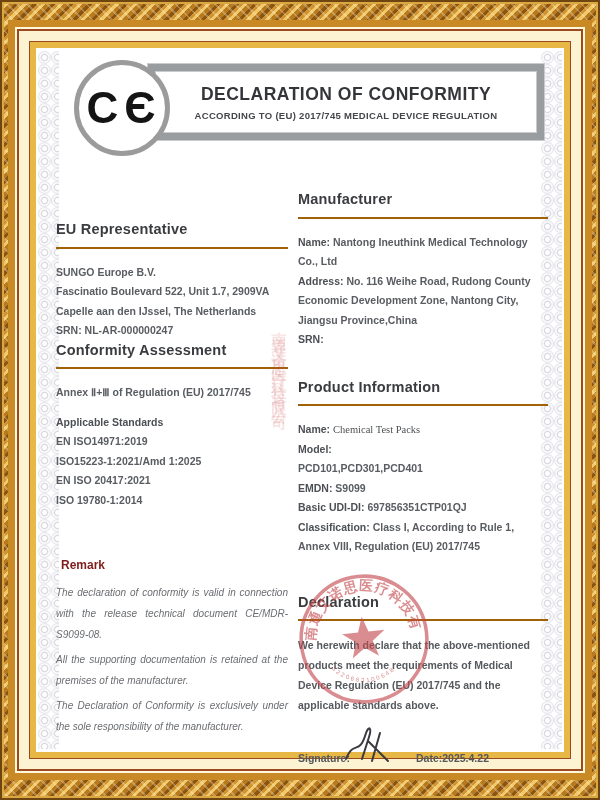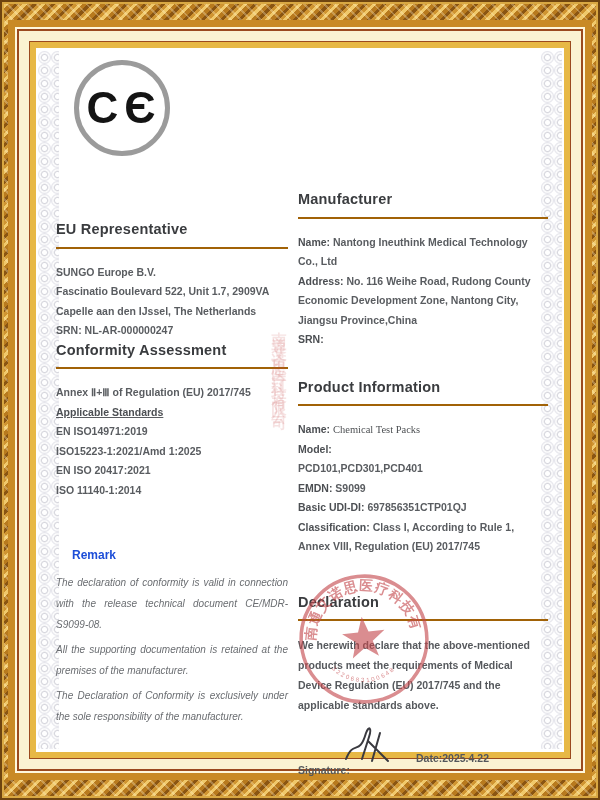--- a/index.html
+++ b/index.html
@@ -58,30 +58,30 @@
     font-size:14.5px;font-weight:bold;color:#3a3c3f;margin:0;
     padding-bottom:7px;border-bottom:2px solid #a16207;letter-spacing:.2px;
   }
   .body-block{margin-top:14px;font-weight:600;color:#595c60;}
   .body-block .plain{font-weight:600;}
   b.lbl{color:#4c4f53;font-weight:bold;}
   .gap-xl{margin-top:40px;}
   .std{font-weight:600;}
   .serif-val{font-family:"Liberation Serif", serif;font-weight:normal;color:#4e5154;}
 
-  .remark-head{font-size:12px;font-weight:bold;color:#1d4ed8;margin:0 0 6px 16px;}
+  .remark-head{font-size:12px;font-weight:bold;color:#7f1d1d;margin:0 0 6px 5px;}
   .remark p{
     margin:0 0 4px 0;font-style:italic;color:#6a6d71;font-size:10px;line-height:21px;
     text-align:justify;font-weight:500;
   }
 
   .decl-text{margin-top:14px;font-weight:600;color:#56595d;line-height:20px;}
 
   .sig-row{position:relative;margin-top:26px;height:36px;font-weight:600;color:#54575b;}
-  .sig-label{position:absolute;left:0;top:8px;margin-top:12px;}
+  .sig-label{position:absolute;left:0;top:8px;}
   .sig-svg{position:absolute;left:44px;top:-16px;}
   .date-label{position:absolute;left:118px;top:8px;}
 
   .stamp{position:absolute;left:252px;top:515px;width:152px;height:152px;opacity:.62;transform:rotate(-6deg);z-index:5;pointer-events:none;}
   .ghost-seal{
     position:absolute;left:233px;top:272px;height:370px;
     writing-mode:vertical-rl;color:rgba(198,72,72,.16);
     font-size:15px;letter-spacing:7px;font-weight:bold;z-index:1;pointer-events:none;
   }
 </style>
@@ -90,40 +90,44 @@
 
 <div class="page">
   <div class="paper">
     <div class="lace left"></div>
     <div class="lace right"></div>
 
     <div class="ce-circle">
       <span>CЄ</span>
     </div>
 
+    <div class="banner">
+      <div class="title">DECLARATION OF CONFORMITY</div>
+      <div class="subtitle">ACCORDING TO (EU) 2017/745 MEDICAL DEVICE REGULATION</div>
+    </div>
 
     <div class="ghost-seal">南通艾诺思医疗科技有限公司</div>
 
     <div class="col col-left">
       <h2 class="sec">EU Representative</h2>
       <div class="body-block">
         <div>SUNGO Europe B.V.</div>
         <div>Fascinatio Boulevard 522, Unit 1.7, 2909VA</div>
         <div>Capelle aan den IJssel, The Netherlands</div>
         <div>SRN: NL-AR-000000247</div>
       </div>
 
       <h2 class="sec gap-xl">Conformity Assessment</h2>
       <div class="body-block">
         <div class="plain">Annex Ⅱ+Ⅲ of Regulation (EU) 2017/745</div>
-        <div style="text-decoration:underline;"><b class="lbl">Applicable Standards</b></div>
+        <div style="margin-top:10px;"><b class="lbl">Applicable Standards</b></div>
         <div class="std">EN ISO14971:2019</div>
         <div class="std">ISO15223-1:2021/Amd 1:2025</div>
         <div class="std">EN ISO 20417:2021</div>
-        <div class="std">ISO 11140-1:2014</div>
+        <div class="std">ISO 19780-1:2014</div>
       </div>
 
       <div class="remark gap-xl" style="margin-top:46px;">
         <div class="remark-head">Remark</div>
         <p>The declaration of conformity is valid in connection with the release technical document CE/MDR-S9099-08.</p>
         <p>All the supporting documentation is retained at the premises of the manufacturer.</p>
         <p>The Declaration of Conformity is exclusively under the sole responsibility of the manufacturer.</p>
       </div>
     </div>
 

